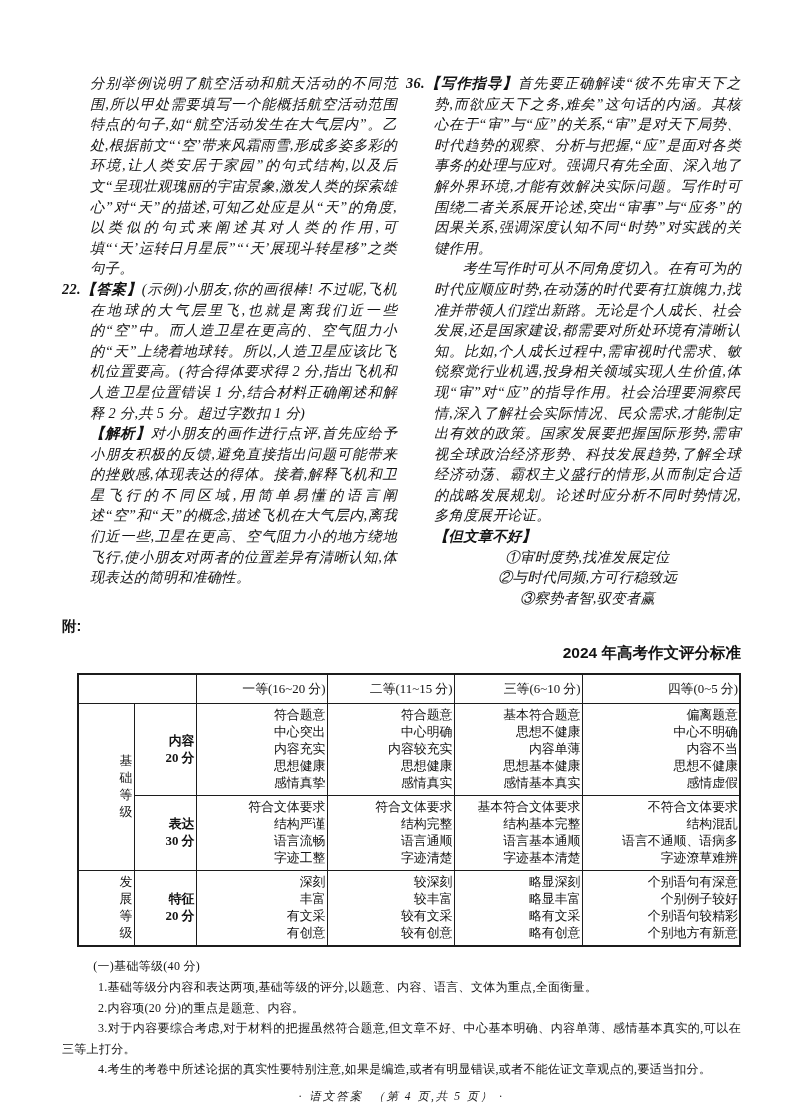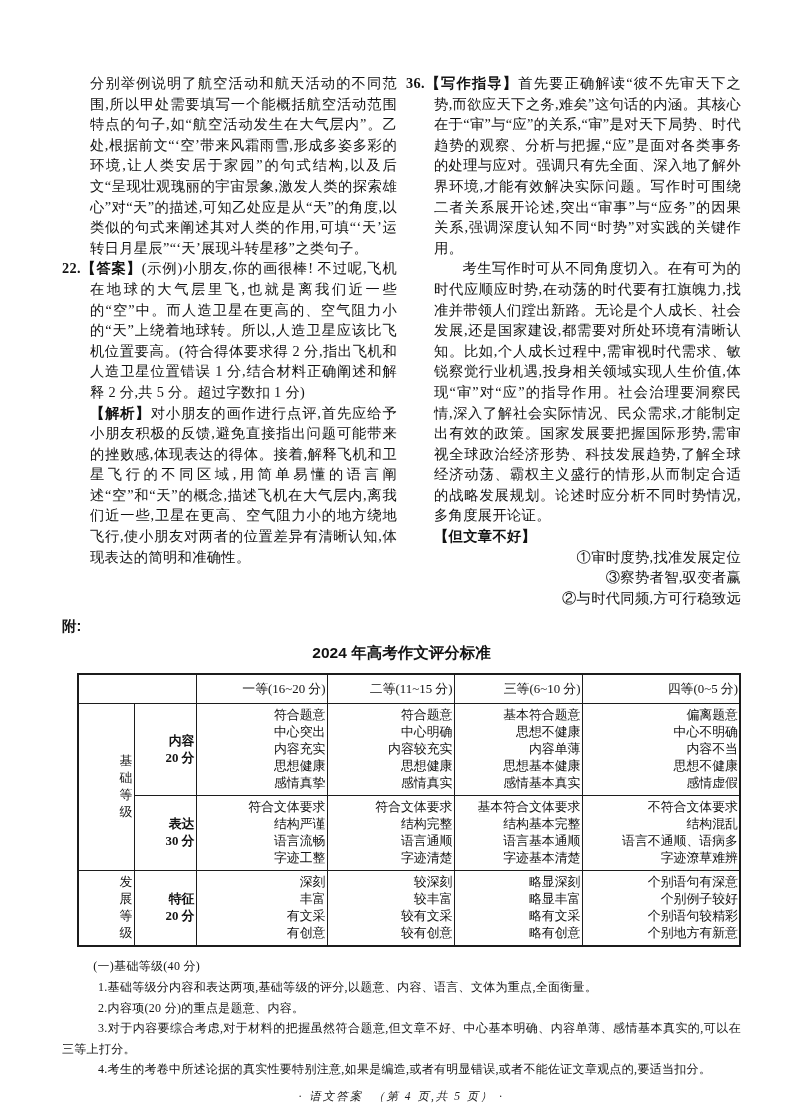--- a/index.html
+++ b/index.html
@@ -1,32 +1,32 @@
 <!DOCTYPE html>
 <html><head>
 <meta charset="utf-8">
 <style>
   html,body{margin:0;padding:0;background:#e8e8e8;}
   .page{
     width:800px;height:1115px;background:#ffffff;color:#131313;
     font-family:"Liberation Serif","DejaVu Serif",serif;
     box-sizing:border-box;padding:73px 59px 0 62px;overflow:hidden;
   }
-  .columns{display:flex;gap:9px;}
+  .columns{display:flex;gap:9px;font-style:italic;}
   .col{width:337px;font-size:14.3px;line-height:20.6px;text-align:justify;letter-spacing:0.3px;}
   .col p{margin:0;padding-left:28px;}
   .col p.hang{text-indent:-28px;}
   .num{font-weight:bold;}
   .label{font-family:"Liberation Sans","DejaVu Sans",sans-serif;font-weight:700;margin-top:23px;}
   .indent2{text-indent:2em;}
   .ideas-head{font-family:"Liberation Sans","DejaVu Sans",sans-serif;font-weight:700;}
-  .idea-line{text-align:right;}
+  .idea-line{text-align:center;}
   .attach{margin-top:9px;}
   .attach-label{font-family:"Liberation Sans","DejaVu Sans",sans-serif;font-weight:700;font-size:14.5px;}
-  .table-title{text-align:center;font-family:"Liberation Sans","DejaVu Sans",sans-serif;font-weight:700;font-size:15.5px;margin:7px 0 9px 0;}
+  .table-title{text-align:right;font-family:"Liberation Sans","DejaVu Sans",sans-serif;font-weight:700;font-size:15.5px;margin:7px 0 9px 0;}
   table.scoring{border-collapse:collapse;margin-left:15px;table-layout:fixed;border:2px solid #1c1c1c;}
   table.scoring td{border:1px solid #1c1c1c;text-align:right;vertical-align:middle;
     font-size:12.9px;line-height:17px;white-space:pre-line;padding:3px 1px;}
   td.hd{height:22px;white-space:nowrap;font-size:13.2px;}
   td.vlabel{font-size:13.4px;line-height:21px;letter-spacing:0;}
   td.vlabel2{font-size:13.4px;line-height:15px;letter-spacing:0;}
   td.sub{font-size:13.2px;line-height:18px;font-weight:bold;}
   .notes{margin-top:9px;font-size:12px;line-height:20.6px;text-align:justify;letter-spacing:0.3px;}
   .notes div{margin:0;}
   .note-heading{text-indent:2.6em;}
@@ -45,22 +45,22 @@
       <p>分别举例说明了航空活动和航天活动的不同范围,所以甲处需要填写一个能概括航空活动范围特点的句子,如“航空活动发生在大气层内”。乙处,根据前文“‘空’带来风霜雨雪,形成多姿多彩的环境,让人类安居于家园”的句式结构,以及后文“呈现壮观瑰丽的宇宙景象,激发人类的探索雄心”对“天”的描述,可知乙处应是从“天”的角度,以类似的句式来阐述其对人类的作用,可填“‘天’运转日月星辰”“‘天’展现斗转星移”之类句子。</p>
       <p class="hang"><span class="num">22.</span><span class="label">【答案】</span><span>(示例)小朋友,你的画很棒! 不过呢,飞机在地球的大气层里飞,也就是离我们近一些的“空”中。而人造卫星在更高的、空气阻力小的“天”上绕着地球转。所以,人造卫星应该比飞机位置要高。(符合得体要求得 2 分,指出飞机和人造卫星位置错误 1 分,结合材料正确阐述和解释 2 分,共 5 分。超过字数扣 1 分)</span></p>
       <p><span class="label">【解析】</span><span>对小朋友的画作进行点评,首先应给予小朋友积极的反馈,避免直接指出问题可能带来的挫败感,体现表达的得体。接着,解释飞机和卫星飞行的不同区域,用简单易懂的语言阐述“空”和“天”的概念,描述飞机在大气层内,离我们近一些,卫星在更高、空气阻力小的地方绕地飞行,使小朋友对两者的位置差异有清晰认知,体现表达的简明和准确性。</span></p>
     </div>
 
     <div class="col">
       <p class="hang"><span class="num">36.</span><span class="label">【写作指导】</span><span>首先要正确解读“彼不先审天下之势,而欲应天下之务,难矣”这句话的内涵。其核心在于“审”与“应”的关系,“审”是对天下局势、时代趋势的观察、分析与把握,“应”是面对各类事务的处理与应对。强调只有先全面、深入地了解外界环境,才能有效解决实际问题。写作时可围绕二者关系展开论述,突出“审事”与“应务”的因果关系,强调深度认知不同“时势”对实践的关键作用。</span></p>
       <p class="indent2">考生写作时可从不同角度切入。在有可为的时代应顺应时势,在动荡的时代要有扛旗魄力,找准并带领人们蹚出新路。无论是个人成长、社会发展,还是国家建设,都需要对所处环境有清晰认知。比如,个人成长过程中,需审视时代需求、敏锐察觉行业机遇,投身相关领域实现人生价值,体现“审”对“应”的指导作用。社会治理要洞察民情,深入了解社会实际情况、民众需求,才能制定出有效的政策。国家发展要把握国际形势,需审视全球政治经济形势、科技发展趋势,了解全球经济动荡、霸权主义盛行的情形,从而制定合适的战略发展规划。论述时应分析不同时势情况,多角度展开论证。</p>
       <p class="ideas-head">【但文章不好】</p>
       <p class="idea-line">①审时度势,找准发展定位</p>
+      <p class="idea-line">②与时代同频,方可行稳致远</p>
       <p class="idea-line">③察势者智,驭变者赢</p>
-      <p class="idea-line">②与时代同频,方可行稳致远</p>
     </div>
 
   </div>
 
   <div class="attach">
     <div class="attach-label">附:</div>
     <div class="table-title">2024 年高考作文评分标准</div>
 
     <table class="scoring">
       <colgroup>

